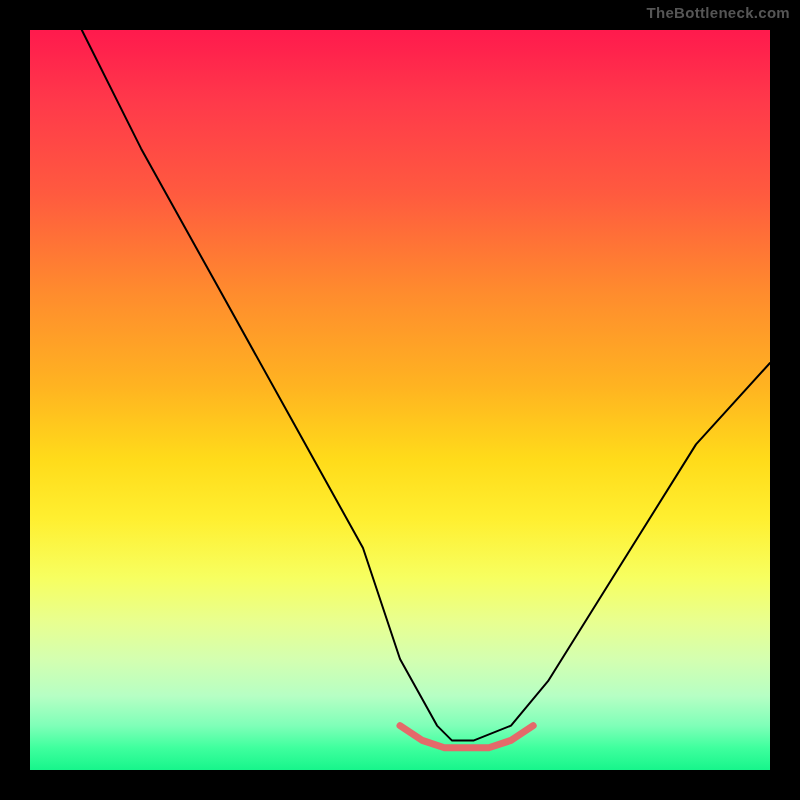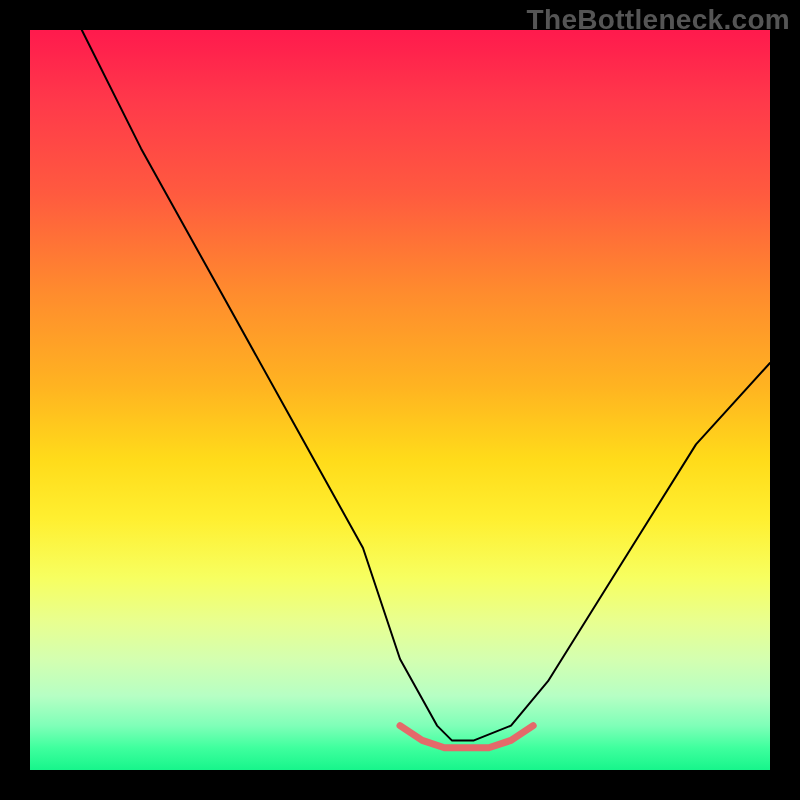--- a/index.html
+++ b/index.html
@@ -15,21 +15,21 @@
     position: relative;
     width: 800px;
     height: 800px;
     background: #000;
   }
   .watermark {
     position: absolute;
     top: 4px;
     right: 10px;
     color: #555;
-    font-size: 28px;
+    font-size: 15px;
     font-weight: 600;
     letter-spacing: 0.3px;
     z-index: 10;
   }
   .plot-area {
     position: absolute;
     left: 30px;
     top: 30px;
     width: 740px;
     height: 740px;

